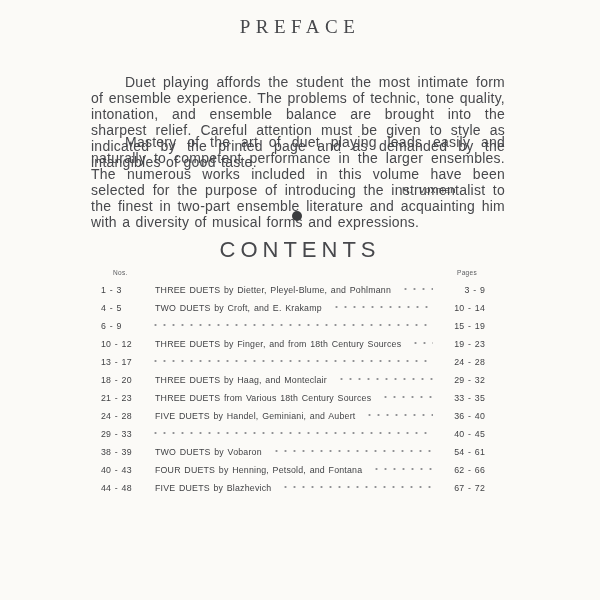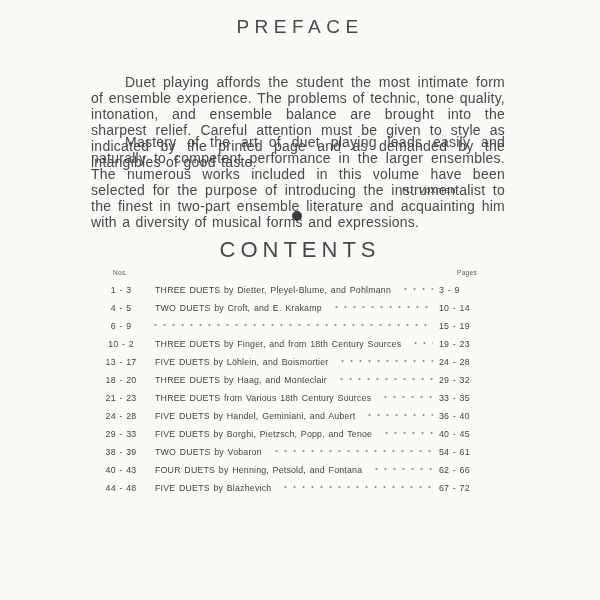--- a/index.html
+++ b/index.html
@@ -22,20 +22,21 @@
   .preface-title {
     position: absolute;
     top: 16px;
     left: 0;
     width: 100%;
     text-align: center;
     font-size: 19px;
     font-weight: 500;
     letter-spacing: 5.5px;
     color: #47484c;
+    font-family: Liberation Serif, serif;
   }
   .para {
     position: absolute;
     left: 91px;
     width: 414px;
     font-size: 14px;
     line-height: 16px;
     letter-spacing: 0.25px;
     word-spacing: 1.2px;
     text-align: justify;
@@ -95,39 +96,39 @@
     align-items: center;
     height: 18px;
     font-size: 8.8px;
     letter-spacing: 0.2px;
     word-spacing: 1px;
     color: #424346;
     white-space: nowrap;
   }
   .toc-row .nos {
     width: 40px;
-    text-align: center;
+    text-align: left;
     flex: 0 0 auto;
   }
   .toc-row .title {
     margin-left: 14px;
     flex: 0 0 auto;
   }
   .toc-row .leader {
     flex: 1 1 auto;
     height: 14px;
     margin: 0 6px 0 8px;
     background-image: radial-gradient(circle, #919295 1px, rgba(0,0,0,0) 1.2px);
     background-size: 9px 14px;
     background-repeat: repeat-x;
     background-position: left 2px bottom 1px;
   }
   .toc-row .pages {
     width: 46px;
-    text-align: left;
+    text-align: right;
     flex: 0 0 auto;
   }
 </style>
 </head>
 <body>
 
 <div class="page">
 
   <div class="preface-title">PREFACE</div>
 
@@ -161,29 +162,28 @@
     <span class="pages">10 - 14</span>
   </div>
 
   <div class="toc-row">
     <span class="nos">6 - 9</span>
     <span class="leader"></span>
     <span class="pages">15 - 19</span>
   </div>
 
   <div class="toc-row">
-    <span class="nos">10 - 2</span>
+    <span class="nos">10 - 12</span>
     <span class="title">THREE DUETS by Finger, and from 18th Century Sources</span>
     <span class="leader"></span>
     <span class="pages">19 - 23</span>
   </div>
 
   <div class="toc-row">
     <span class="nos">13 - 17</span>
-    <span class="title">FIVE DUETS by Löhlein, and Boismortier</span>
     <span class="leader"></span>
     <span class="pages">24 - 28</span>
   </div>
 
   <div class="toc-row">
     <span class="nos">18 - 20</span>
     <span class="title">THREE DUETS by Haag, and Monteclair</span>
     <span class="leader"></span>
     <span class="pages">29 - 32</span>
   </div>
@@ -197,21 +197,20 @@
 
   <div class="toc-row">
     <span class="nos">24 - 28</span>
     <span class="title">FIVE DUETS by Handel, Geminiani, and Aubert</span>
     <span class="leader"></span>
     <span class="pages">36 - 40</span>
   </div>
 
   <div class="toc-row">
     <span class="nos">29 - 33</span>
-    <span class="title">FIVE DUETS by Borghi, Pietzsch, Popp, and Tenoe</span>
     <span class="leader"></span>
     <span class="pages">40 - 45</span>
   </div>
 
 
   <div class="toc-row">
     <span class="nos">38 - 39</span>
     <span class="title">TWO DUETS by Vobaron</span>
     <span class="leader"></span>
     <span class="pages">54 - 61</span>

